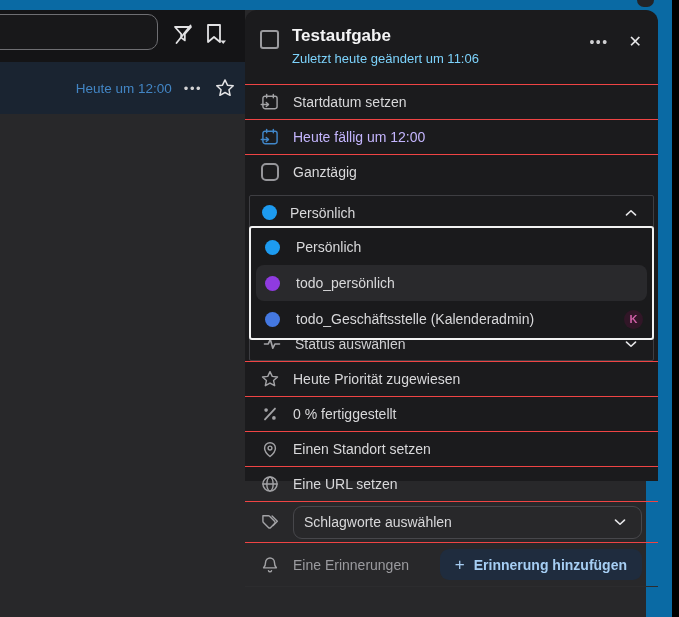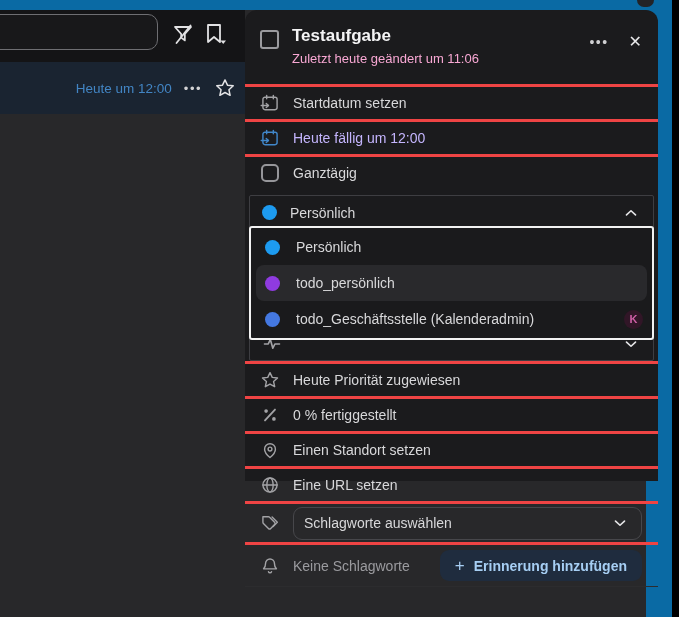--- a/index.html
+++ b/index.html
@@ -29,28 +29,28 @@
   .more-dots { color:#d2d2d4; font-size:13px; letter-spacing:1.5px; line-height:1;
                padding:0 2px; cursor:pointer; }
 
   
   .panel { left:245px; top:10px; width:413px; height:471px; background:#1b1b1d;
            border-radius:12px 12px 0 0; color:#d8d8da; font-size:14px; }
   .phead { height:74px; display:flex; gap:13px; padding:16px 16px 0 15px; }
   .hcheck { width:19px; height:19px; border:2px solid #9a9a9e; border-radius:3px;
             margin-top:4px; flex:none; cursor:pointer; }
   .ptitle { font-size:17px; font-weight:bold; color:#f4f4f5; }
-  .psub { font-size:13px; color:#f9a8d4; margin-top:5px; }
+  .psub { font-size:13px; color:#7dd3fc; margin-top:5px; }
   .hctrl { margin-left:auto; display:flex; gap:20px; align-items:center;
            padding-top:6px; align-self:flex-start; }
   .hmore { color:#cfcfd1; font-size:14px; letter-spacing:1.5px; cursor:pointer; }
   .hclose { color:#e8e8ea; font-size:16px; cursor:pointer; }
 
   .prow { height:35px; display:flex; align-items:center; gap:13px;
-          padding:0 16px 0 15px; border-top:3px solid #ef4444; cursor:pointer; }
+          padding:0 16px 0 15px; border-top:1px solid #ef4444; cursor:pointer; }
   .ricon { width:20px; height:20px; flex:none; display:flex; align-items:center;
            justify-content:center; }
   svg.ic { stroke:#a3a3a6; fill:none; stroke-width:1.7; stroke-linecap:round;
            stroke-linejoin:round; }
   svg.ic.blue { stroke:#4187ca; }
   .blue-text { color:#4187ca; }
   .cbox { width:18px; height:18px; border:2px solid #96969a; border-radius:5px; }
 
   
   .selgroup { margin:6px 4px 0 4px; height:166px; border:1px solid #3e3e42;
@@ -186,20 +186,21 @@
           <span class="kbadge" style="background-color: rgb(49, 22, 39);">K</span>
         </div>
       </div>
 
       <div class="selrow bottomrow">
         <span class="ricon">
           <svg class="ic" width="20" height="20" viewBox="0 0 24 24" style="stroke-width:2">
             <polyline points="3 12 7.5 12 10 6.5 13 17 15.5 12 21 12"></polyline>
           </svg>
         </span>
+        <span>Status auswählen</span>
         <svg class="ic chev" width="18" height="18" viewBox="0 0 24 24" style="stroke:#e4e4e6;stroke-width:2.2">
           <polyline points="6 9.5 12 15 18 9.5"></polyline>
         </svg>
       </div>
     </div>
 
     <div class="prow">
       <span class="ricon">
         <svg class="ic" width="20" height="20" viewBox="0 0 24 24">
           <polygon points="12 3.2 14.7 8.9 21 9.6 16.3 13.9 17.6 20 12 16.9 6.4 20 7.7 13.9 3 9.6 9.3 8.9"></polygon>
@@ -255,21 +256,21 @@
       </div>
     </div>
 
     <div class="prow remrow">
       <span class="ricon">
         <svg class="ic" width="20" height="20" viewBox="0 0 24 24">
           <path d="M12 3.5a5.3 5.3 0 0 0-5.3 5.3c0 4.1-1.4 5.6-2.4 6.6h15.4c-1-1-2.4-2.5-2.4-6.6A5.3 5.3 0 0 0 12 3.5z"></path>
           <path d="M10.2 18.8a1.9 1.9 0 0 0 3.6 0"></path>
         </svg>
       </span>
-      <span>Keine Schlagworte</span>
+      <span>Eine Erinnerungen</span>
       <button class="rembtn">
         <span class="plus">+</span>
         <span>Erinnerung hinzufügen</span>
       </button>
     </div>
 
     <div class="bottom-space"></div>
   </div>
 </div>
 

